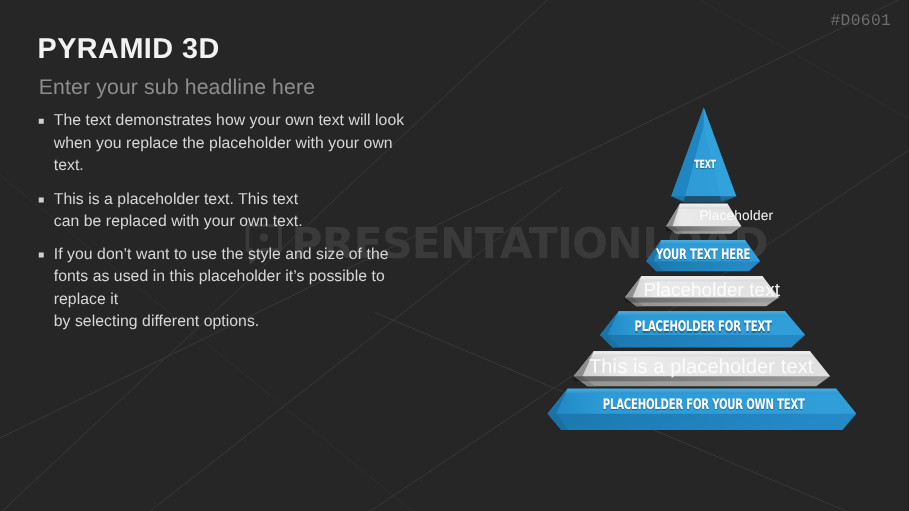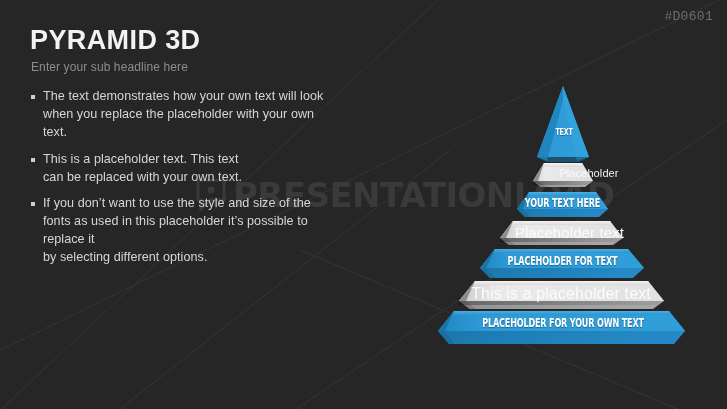--- a/index.html
+++ b/index.html
@@ -59,32 +59,32 @@
     font-family: Liberation Mono, monospace;
     font-size: 13px;
     color: #6e6e6e;
     letter-spacing: 0.3px;
   }
   .title {
     position: absolute;
     left: 30px;
     top: 26px;
     z-index: 5;
-    font-size: 27px;
+    font-size: 23px;
     font-weight: bold;
     color: #f2f2f2;
     letter-spacing: 0.4px;
     line-height: 1.05;
   }
   .subtitle {
     position: absolute;
     left: 31px;
     top: 60px;
     z-index: 5;
-    font-size: 12px;
+    font-size: 17px;
     color: #8d8d8d;
     letter-spacing: 0.1px;
   }
 
   
   .bullets {
     position: absolute;
     left: 31px;
     top: 88px;
     width: 330px;

